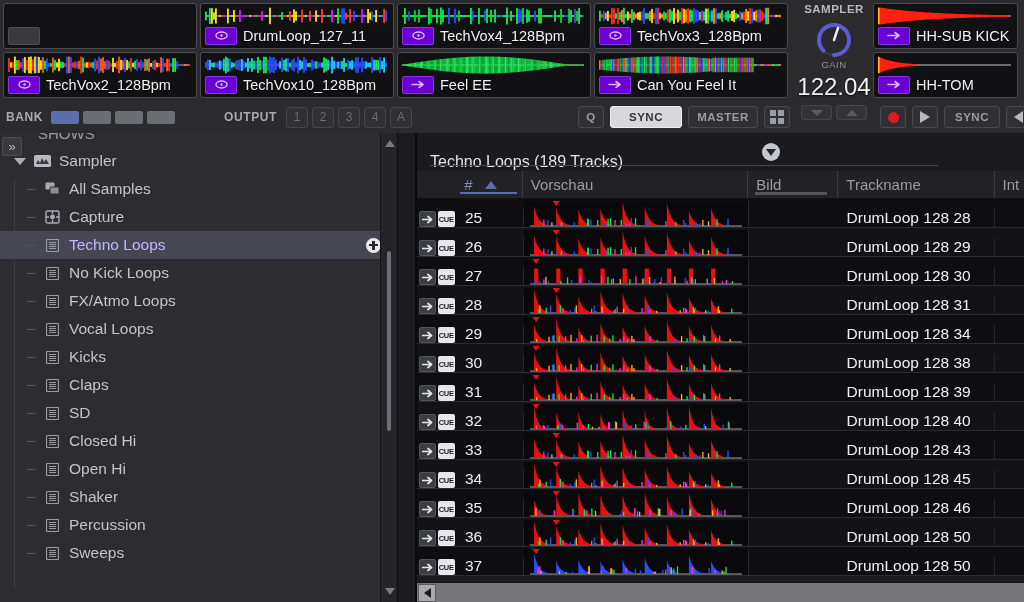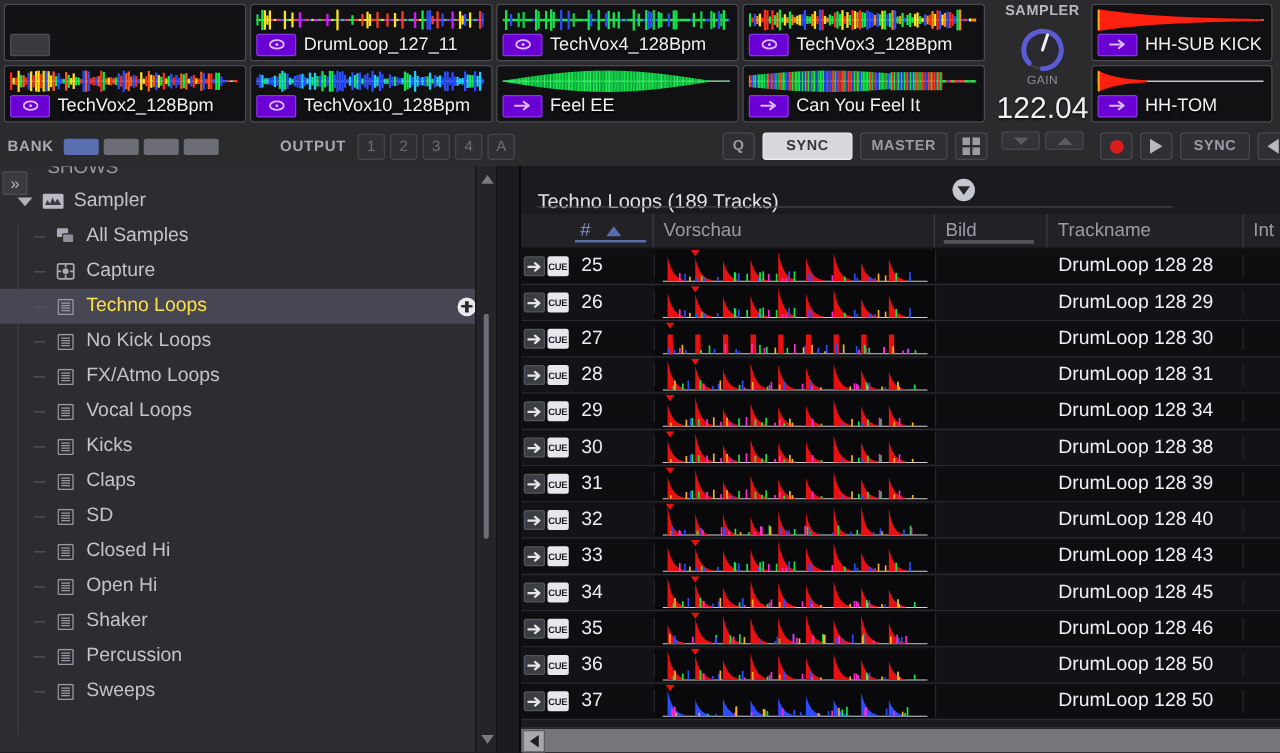--- a/index.html
+++ b/index.html
@@ -160,21 +160,21 @@
   }
   .tree-row {
     display: flex; align-items: center; height: 28px;
     padding-left: 16px; color: #c3c3cb; font-size: 15.5px;
     position: relative;
   }
   .tree-row.parent { padding-left: 14px; }
   .tree-row.child { padding-left: 44px; }
   .tree-row.selected {
     background: #474754;
-    color: #fde047;
+    color: #c4b5fd;
   }
   .tri-open {
     width:0;height:0;border-left:6px solid transparent;border-right:6px solid transparent;
     border-top:7px solid #b0b0b8; margin-right: 8px;
   }
   .ico {
     width: 17px; height: 15px; margin-right: 8px; flex: none;
     display: flex; align-items: center; justify-content: center;
   }
   .ico svg { display: block; }
@@ -257,21 +257,21 @@
   .col.c-prev { width: 231px; }
   .col.c-bild { width: 92px; }
   .col.c-bild .thumbline {
     position: absolute; left: 7px; bottom: 3px; width: 72px; height: 3px; background: #55555e;
   }
   .col.c-name { width: 160px; }
   .col.c-int { width: 30px; border-right: none; }
 
   .rows { position: relative; height: 382px; overflow: hidden; }
   .row {
-    display: flex; height: 29px; align-items: center;
+    display: flex; height: 29px; align-items: flex-end;
     border-bottom: 1px solid #2b2b31;
     background: #0e0e11;
   }
   .row:nth-child(even) { background: #131317; }
   .cell { display: flex; align-items: center; border-right: 1px solid #26262c; }
   .cell.c-cue { width: 38px; gap: 2px; padding-left: 2px; border-right: none; }
   .arrow-btn {
     width: 17px; height: 16px; border-radius: 2px;
     background: #3c3c43; border: 1px solid #55555d;
     display: flex; align-items: center; justify-content: center;

